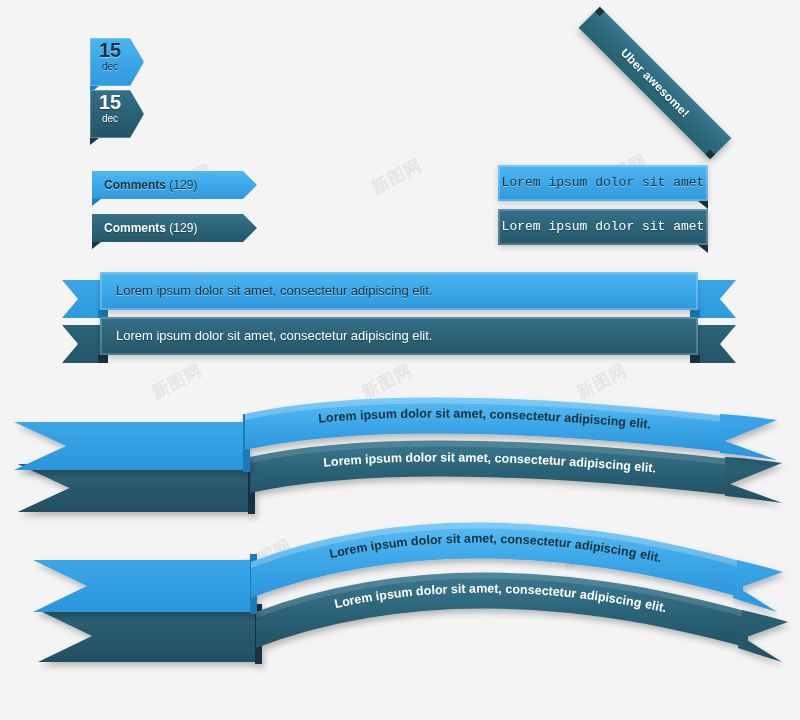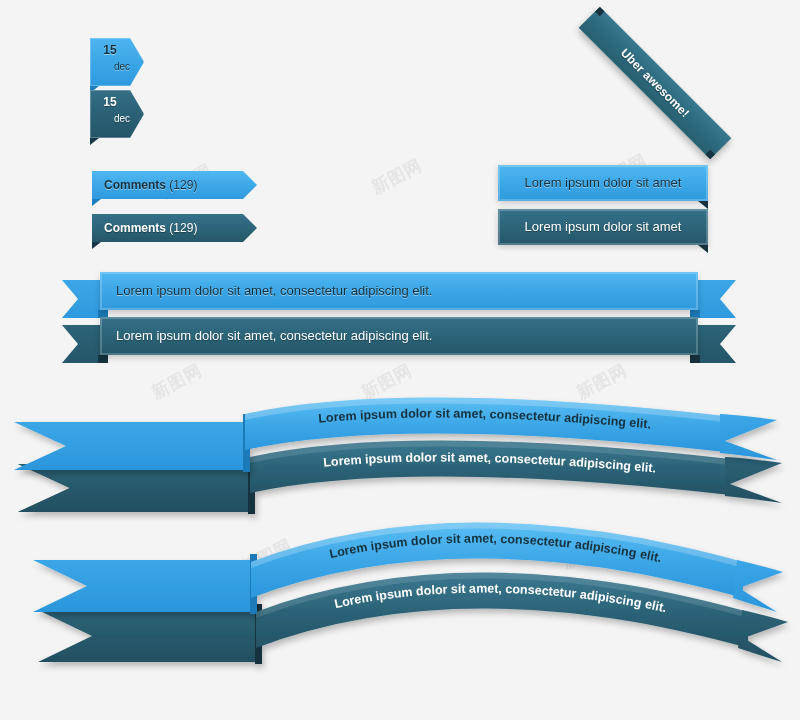--- a/index.html
+++ b/index.html
@@ -20,24 +20,24 @@
     position:absolute;left:0;top:0;width:54px;height:48px;
     clip-path:polygon(0 0, 40px 0, 54px 24px, 40px 48px, 0 48px);
     box-shadow:inset 0 0 0 1px rgba(255,255,255,.25);
   }
   .date-badge .fold{
     position:absolute;left:0;top:48px;width:9px;height:7px;
     clip-path:polygon(0 0, 9px 0, 0 7px);
   }
   .date-badge .num{
     position:absolute;left:0;top:4px;width:40px;text-align:center;
-    font-size:12px;font-weight:bold;line-height:16px;
+    font-size:20px;font-weight:bold;line-height:16px;
   }
   .date-badge .mon{
-    position:absolute;left:0;top:24px;width:40px;text-align:right;
+    position:absolute;left:0;top:24px;width:40px;text-align:center;
     font-size:10px;line-height:10px;
   }
   .bd-light .body{background:linear-gradient(180deg,#4db5f0 0%,#3aa5e6 55%,#2e9ade 100%);}
   .bd-light .fold{background:#1d7fbe;}
   .bd-dark  .body{background:linear-gradient(180deg,#346f86 0%,#2a6075 55%,#245468 100%);}
   .bd-dark  .fold{background:#17384a;}
 
   
   .corner-wrap{
     position:absolute;left:576px;top:24px;width:130px;height:130px;
@@ -70,21 +70,21 @@
   .tag .fold{position:absolute;left:0;top:28px;width:9px;height:7px;clip-path:polygon(0 0,9px 0,0 7px);}
   .tag .t{position:absolute;left:12px;top:6px;font-size:12px;line-height:16px;}
   .tag .t b{font-weight:bold;}
   .tag .t span{font-weight:normal;}
   .tg-light .body{background:linear-gradient(180deg,#4fb7f1 0%,#3aa5e6 60%,#2f99dd 100%);box-shadow:0 2px 5px rgba(0,0,0,.18);}
   .tg-light .fold{background:#1d7fbe;}
   .tg-dark  .body{background:linear-gradient(180deg,#35718a 0%,#2b6276 60%,#255669 100%);box-shadow:0 2px 5px rgba(0,0,0,.22);}
   .tg-dark  .fold{background:#17384a;}
 
   
-  .banner{position:absolute;height:36px;}
+  .banner{position:absolute;height:36px;font-family:Liberation Mono, monospace;}
   .banner .body{
     position:absolute;inset:0;
     box-shadow:inset 0 0 0 2px rgba(255,255,255,.22), 0 2px 6px rgba(0,0,0,.18);
   }
   .banner .fold{
     position:absolute;right:0;top:36px;width:10px;height:8px;
     clip-path:polygon(10px 0, 10px 8px, 0 0);
   }
   .banner .t{position:absolute;left:0;right:0;top:9px;text-align:center;font-size:13px;line-height:18px;}
   .bn-light .body{background:linear-gradient(180deg,#4fb7f1 0%,#3aa5e6 60%,#2f99dd 100%);}

